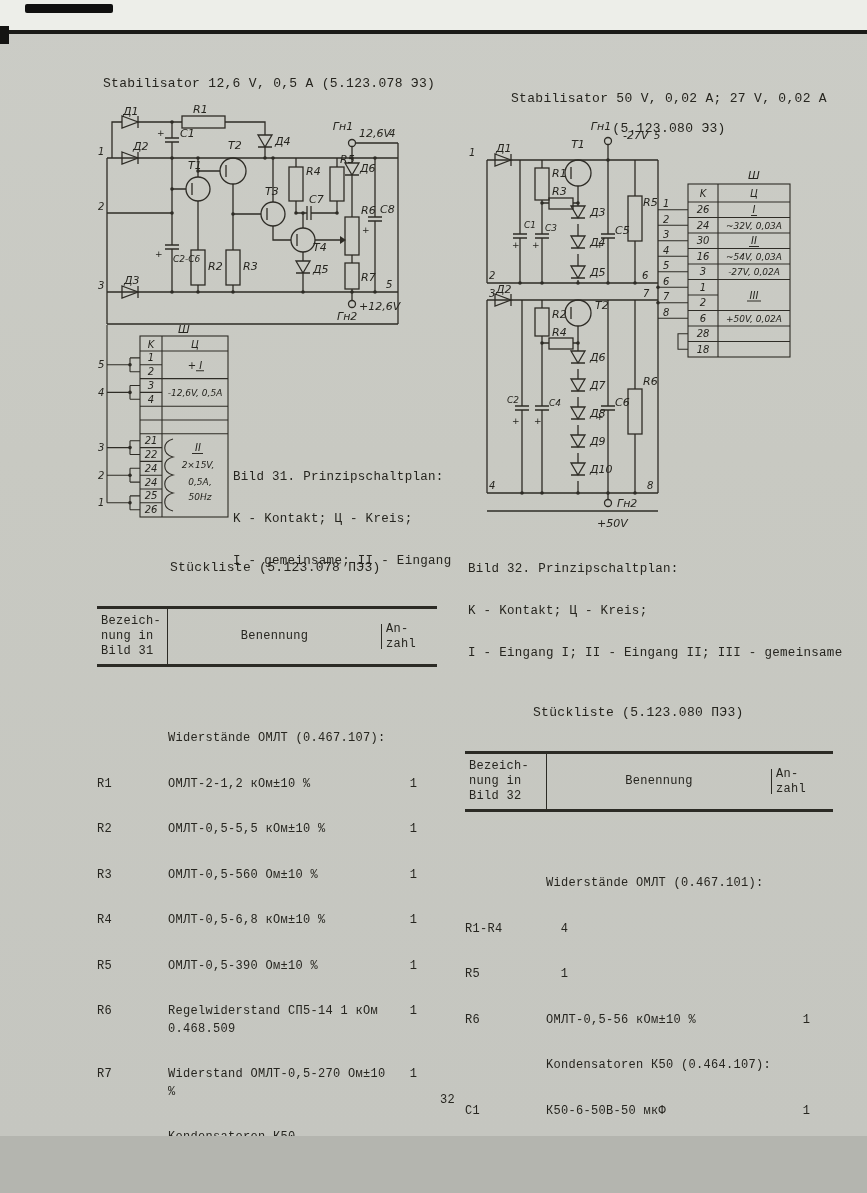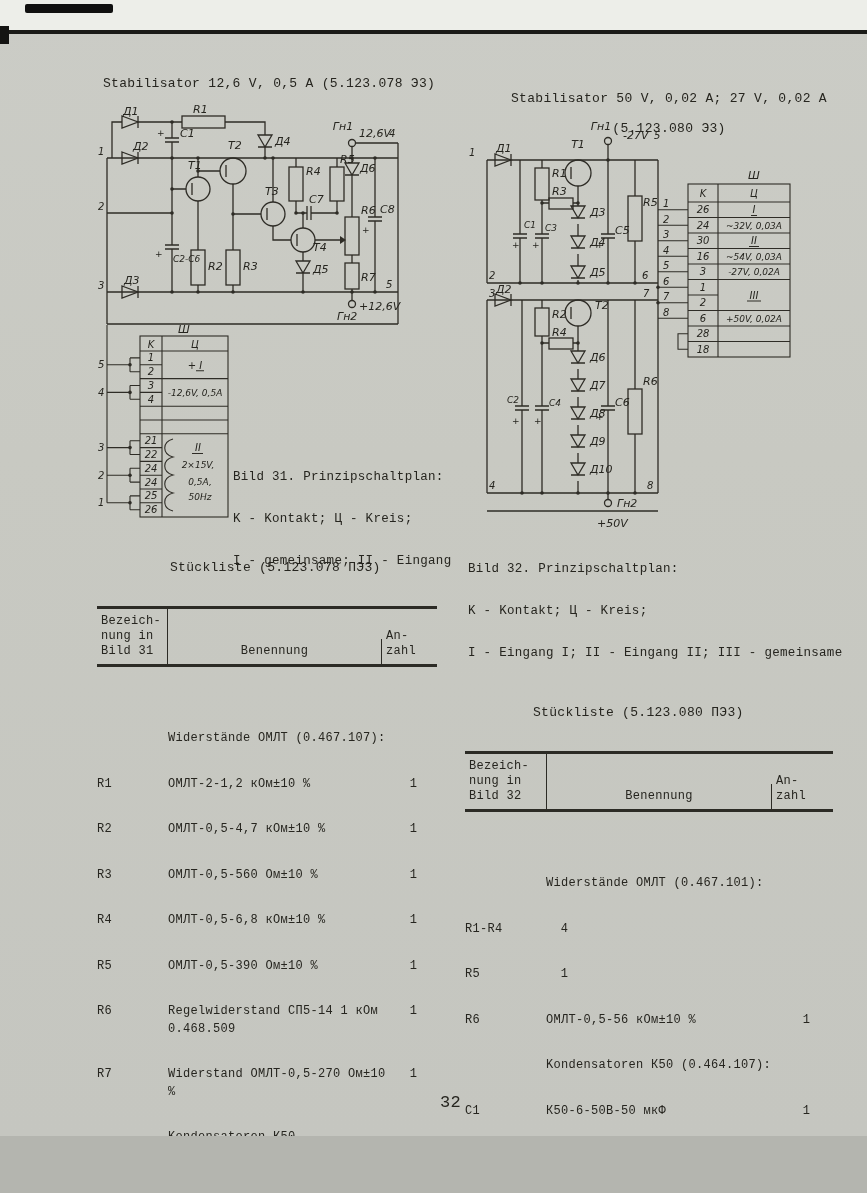--- a/index.html
+++ b/index.html
@@ -11,37 +11,37 @@
   .top-strip{position:absolute;left:0;top:0;width:867px;height:30px;background:#edeee9;}
   .top-line{position:absolute;left:0;top:30px;width:867px;height:4px;background:#1b1b18;}
   .top-bar{position:absolute;left:25px;top:4px;width:88px;height:9px;background:#101010;border-radius:2px;}
   .edge-mark{position:absolute;left:0;top:26px;width:9px;height:18px;background:#141412;}
   
   .tw{font-family:"Liberation Mono",monospace;color:#26251f;letter-spacing:.3px;white-space:pre-line;}
   .title{position:absolute;font-size:13px;}
   .caption{position:absolute;font-size:12.5px;line-height:21px;}
   .stk-title{position:absolute;font-size:13px;}
   .stk{position:absolute;font-size:12px;}
-  .stk-head{display:flex;border-top:3px solid #2c2b25;border-bottom:3px solid #2c2b25;align-items:flex-end;}
+  .stk-head{display:flex;border-top:3px solid #2c2b25;border-bottom:3px solid #2c2b25;align-items:center;}
   .stk-head>div{padding:5px 4px;line-height:15px;}
   .h-ref{border-right:1.5px solid #2c2b25;}
   .h-name{flex:1;border-right:1.5px solid #2c2b25;display:flex;align-items:center;justify-content:center;}
   .h-qty{}
   .stk-body{margin-top:7px;}
   .stk-row{display:flex;align-items:flex-start;line-height:17.5px;font-family:Liberation Mono, monospace;}
   .c-ref{flex:none;}
   .c-name{flex:1;white-space:pre-line;}
   .c-qty{flex:none;text-align:center;}
   #stk31 .c-ref,#stk31 .h-ref{width:62px;}
   #stk31 .c-name{padding-left:9px;}
   #stk31 .c-qty,#stk31 .h-qty{width:47px;}
   #stk32 .c-ref,#stk32 .h-ref{width:73px;}
   #stk32 .c-name{padding-left:8px;}
   #stk32 .c-qty,#stk32 .h-qty{width:53px;}
-  .page-num{position:absolute;font-size:17px;}
+  .page-num{position:absolute;font-size:12px;}
   
   svg{position:absolute;overflow:visible;}
   svg .w{stroke:#2e2c26;stroke-width:1.3;fill:none;}
   svg .w2{stroke:#2e2c26;stroke-width:1.1;fill:none;}
   svg .f{fill:#2e2c26;stroke:none;}
   svg text{fill:#26251f;font-family:"DejaVu Sans",sans-serif;font-style:italic;}
   svg text.sl{font-size:11px;}
   svg text.ss{font-size:9px;}
   svg text.tc{font-size:10px;text-anchor:middle;}
   svg text.tv{font-size:9px;text-anchor:middle;}
@@ -390,21 +390,21 @@
         </div>
       
         <div class="stk-row">
           <div class="c-ref">R1</div>
           <div class="c-name">ОМЛТ-2-1,2 кОм±10 %</div>
           <div class="c-qty">1</div>
         </div>
       
         <div class="stk-row">
           <div class="c-ref">R2</div>
-          <div class="c-name">ОМЛТ-0,5-4,7 кОм±10 %</div>
+          <div class="c-name">ОМЛТ-0,5-5,5 кОм±10 %</div>
           <div class="c-qty">1</div>
         </div>
       
         <div class="stk-row">
           <div class="c-ref">R3</div>
           <div class="c-name">ОМЛТ-0,5-560 Ом±10 %</div>
           <div class="c-qty">1</div>
         </div>
       
         <div class="stk-row">

